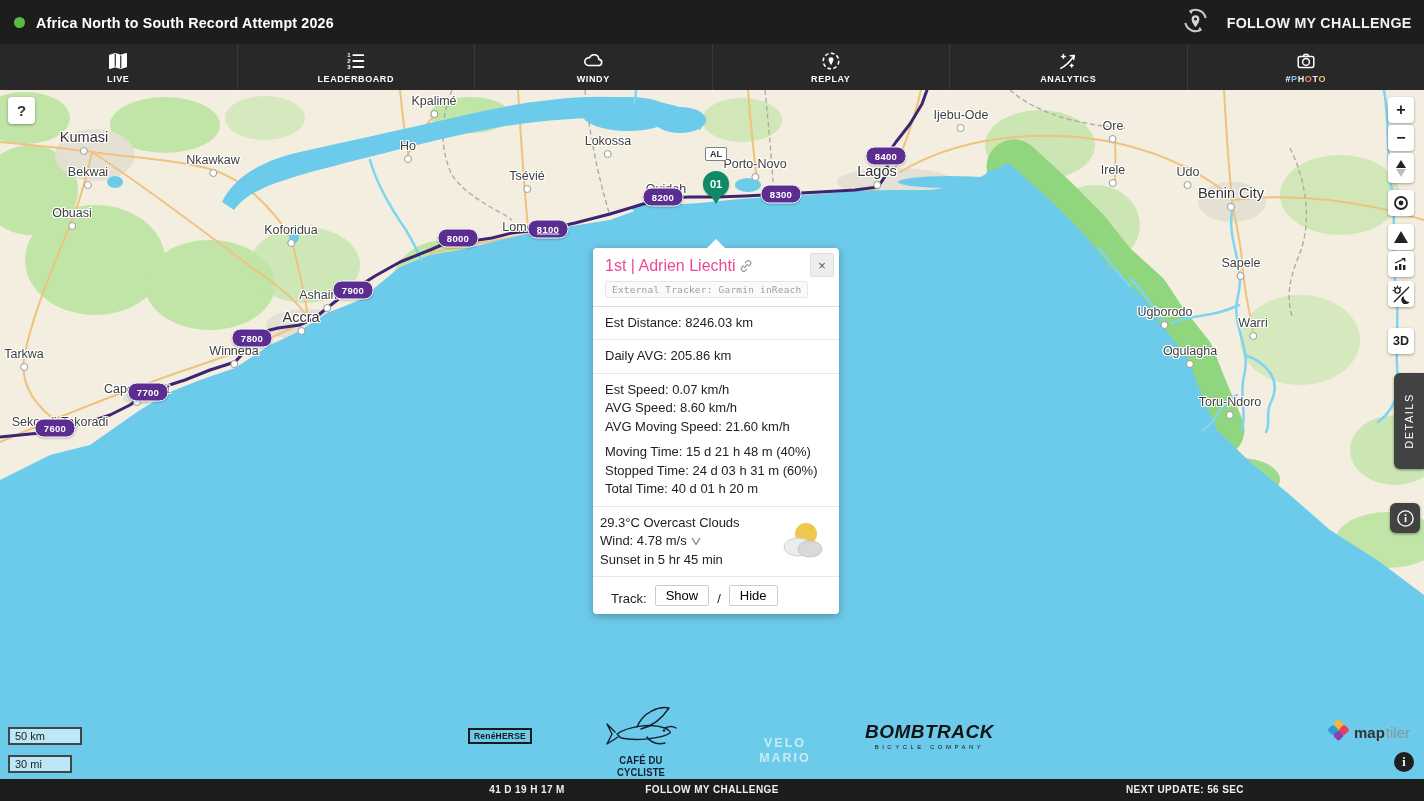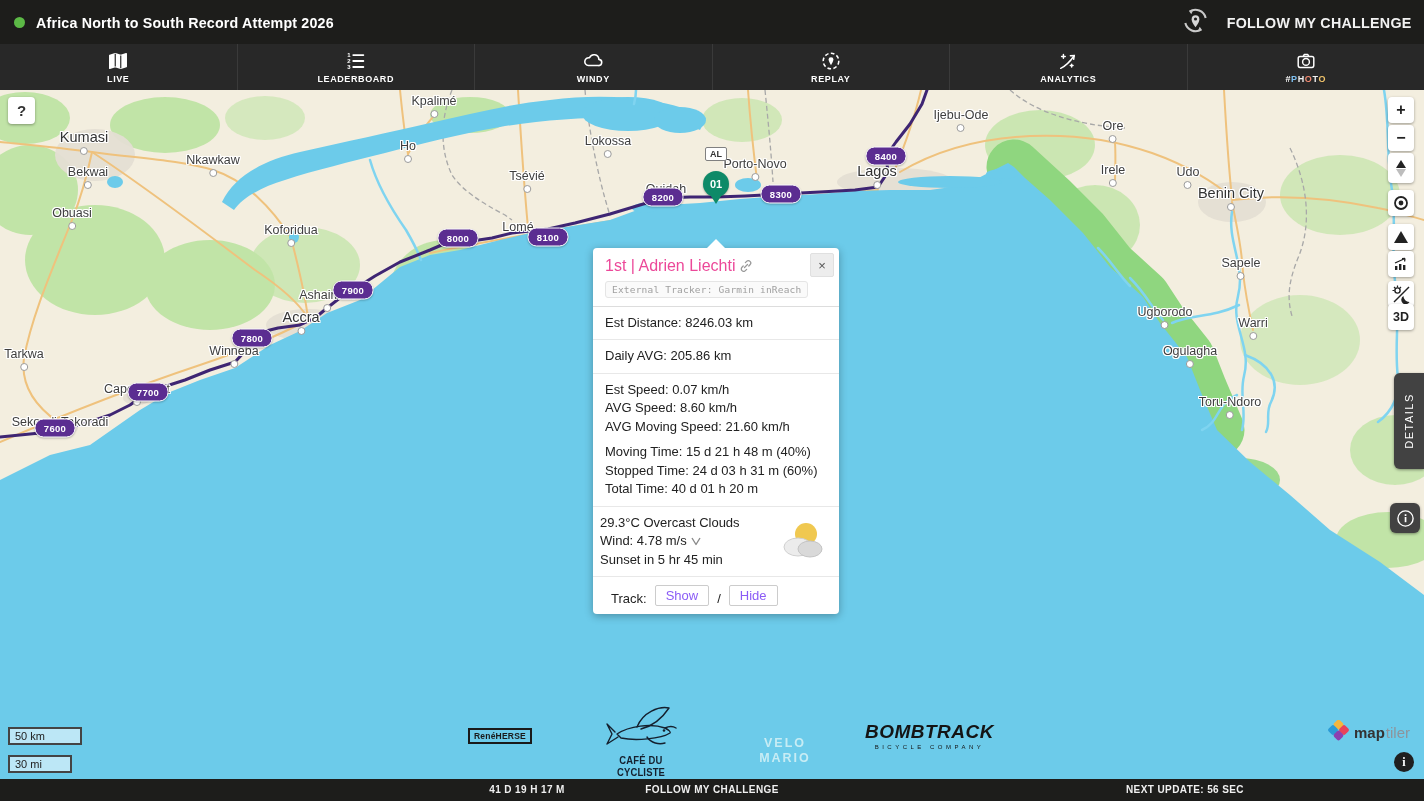--- a/index.html
+++ b/index.html
@@ -102,21 +102,21 @@
   .pop-title{font-size:16px;color:#ec4899;display:flex;align-items:center;gap:5px;}
   .pop-close{position:absolute;right:5px;top:5px;width:22px;height:22px;background:#ededed;border:1px solid #e0e0e0;
              border-radius:2px;color:#555;font-size:13px;display:flex;align-items:center;justify-content:center;}
   .tracker-badge{display:inline-block;margin-top:6px;background:#fafafa;border:1px solid #e5e5e5;border-radius:3px;
                  font-family:"DejaVu Sans Mono",monospace;font-size:9.5px;color:#a0a0a0;padding:2px 6px;letter-spacing:.2px;}
   .seen-row{display:flex;justify-content:space-between;align-items:center;}
   .gmaps{font-family:"DejaVu Sans Mono",monospace;font-size:9px;color:#b5b5b5;letter-spacing:.3px;}
   .weather-row{display:flex;justify-content:space-between;align-items:center;padding-left:7px;}
   .wind-line{display:flex;align-items:center;gap:4px;}
   .track-row{display:flex;align-items:flex-end;gap:8px;padding:8px 18px;}
-  .tbtn{border:1px solid #ccc;background:#fff;border-radius:2px;padding:2px 10px;font-size:13px;color:#8b5cf6;}
+  .tbtn{border:1px solid #ccc;background:#fff;border-radius:2px;padding:2px 10px;font-size:13px;color:#000000;}
 
   
   .footer{position:absolute;left:0;top:779px;width:1424px;height:22px;background:#1D1D1B;z-index:30;}
   .footer span{position:absolute;top:0;height:22px;line-height:22px;color:#f0f0f0;font-size:10px;
                font-weight:bold;letter-spacing:.4px;transform:translateX(-50%);white-space:nowrap;}
 </style>
 </head>
 <body>
 
 <div class="topbar" data-interactable="false">
@@ -423,21 +423,21 @@
   <div class="city" data-interactable="false" style="left: 1230px; top: 407px;">
       <span class="cn" data-interactable="false">Toru-Ndoro</span>
       <i class="cd" data-interactable="false"></i>
     </div>
 
   <div class="rm" data-interactable="false" style="left: 55px; top: 428px;">7600</div>
   <div class="rm" data-interactable="false" style="left: 148px; top: 392px;">7700</div>
   <div class="rm" data-interactable="false" style="left: 252px; top: 338px;">7800</div>
   <div class="rm" data-interactable="false" style="left: 353px; top: 290px;">7900</div>
   <div class="rm" data-interactable="false" style="left: 458px; top: 238px;">8000</div>
-  <div class="rm" data-interactable="false" style="left: 548px; top: 237px;">8100</div>
+  <div class="rm" data-interactable="false" style="left: 548px; top: 229px; text-decoration: underline;">8100</div>
   <div class="rm" data-interactable="false" style="left: 663px; top: 197px;">8200</div>
   <div class="rm" data-interactable="false" style="left: 781px; top: 194px;">8300</div>
   <div class="rm" data-interactable="false" style="left: 886px; top: 156px;">8400</div>
 
   <div class="rider" data-interactable="true" style="left: 716px; top: 184px;">
     <div class="rider-tag" data-interactable="false">AL</div>
     <div class="rider-pin" data-interactable="true">01</div>
   </div>
 
   <div class="help-btn" data-interactable="true">?</div>
@@ -472,21 +472,21 @@
   <div class="mapbtn" style="top:281px;" data-interactable="true">
     <svg width="20" height="20" viewBox="0 0 20 20" data-interactable="false">
       <circle cx="6.5" cy="6.5" r="2.6" fill="none" stroke="#222" stroke-width="1.4"></circle>
       <g stroke="#222" stroke-width="1.2">
           <path d="M6.5 1.5 v2 M1.5 6.5 h2 M3 3 l1.4 1.4 M10 3 l-1.4 1.4"></path>
         </g>
       <path d="M3 18 L18 3" stroke="#222" stroke-width="1.4"></path>
       <path d="M12.5 12 a4.4 4.4 0 1 0 6 6 a5.8 5.8 0 0 1 -6 -6 Z" fill="#222"></path>
     </svg>
   </div>
-  <div class="mapbtn btn-3d" style="top:304px;" data-interactable="true">3D</div>
+  <div class="mapbtn btn-3d" style="top:328px;" data-interactable="true">3D</div>
 
   <div class="details-tab" data-interactable="true">
     <span data-interactable="false">DETAILS</span>
   </div>
   <div class="info-btn" data-interactable="true">
     <svg width="19" height="19" viewBox="0 0 19 19" data-interactable="false">
       <circle cx="9.5" cy="9.5" r="7.6" fill="none" stroke="#fff" stroke-width="1.4"></circle>
       <rect x="8.7" y="8" width="1.7" height="5.2" fill="#fff"></rect>
       <rect x="8.7" y="5.2" width="1.7" height="1.8" fill="#fff"></rect>
     </svg>

